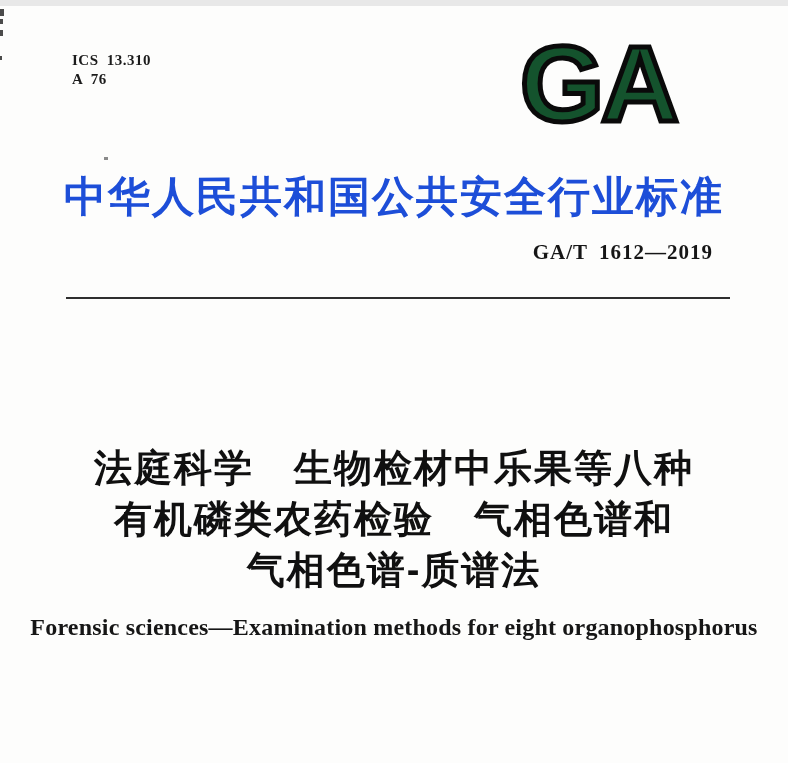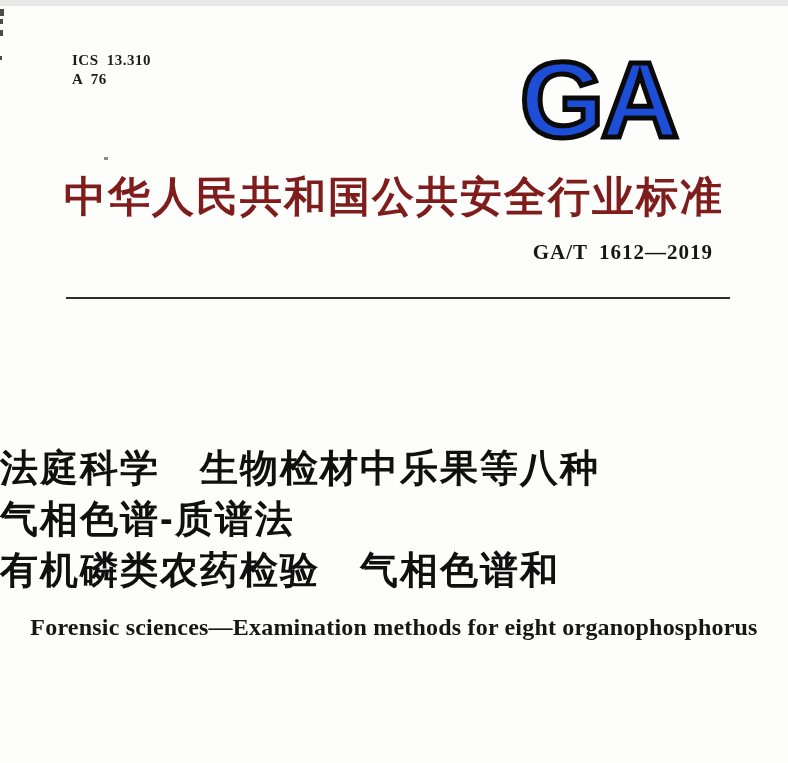--- a/index.html
+++ b/index.html
@@ -37,43 +37,43 @@
     font-weight: bold;
     font-size: 15px;
     line-height: 19px;
     letter-spacing: 0.5px;
     word-spacing: 4px;
     color: #1c1c1c;
   }
 
   .ga-logo {
     position: absolute;
-    top: 44px;
+    top: 28px;
     right: 112px;
     font-family: "Liberation Sans", "DejaVu Sans", sans-serif;
     font-weight: bold;
     font-size: 108px;
     line-height: 100px;
     letter-spacing: -3px;
-    color: #1d4ed8;
+    color: #14532d;
     -webkit-text-stroke: 5px #0a0a0a;
   }
 
   .std-type {
     position: absolute;
     top: 163px;
     left: 0;
     width: 100%;
     margin: 0;
     text-align: center;
     font-family: "Liberation Sans", "DejaVu Sans", sans-serif;
     font-weight: bold;
     font-size: 42px;
     letter-spacing: 2px;
-    color: #7f1d1d;
+    color: #1d4ed8;
     white-space: nowrap;
   }
 
   .std-number {
     position: absolute;
     top: 234px;
     right: 75px;
     font-family: "Liberation Serif", serif;
     font-weight: bold;
     font-size: 21px;
@@ -91,21 +91,21 @@
     border: none;
     border-top: 2px solid #2e2e2e;
     margin: 0;
   }
 
   .title-cn {
     position: absolute;
     top: 437px;
     left: 0;
     width: 100%;
-    text-align: left;
+    text-align: center;
     font-family: "Liberation Sans", "DejaVu Sans", sans-serif;
     font-weight: bold;
     font-size: 38px;
     line-height: 51px;
     letter-spacing: 2px;
     color: #101010;
   }
 
   .title-en {
     position: absolute;
@@ -140,21 +140,21 @@
   <div class="ga-logo">GA</div>
 
   <h1 class="std-type">中华人民共和国公共安全行业标准</h1>
 
   <div class="std-number">GA/T 1612—2019</div>
 
   <hr class="rule-line">
 
   <div class="title-cn">
     <div>法庭科学　生物检材中乐果等八种</div>
+    <div>有机磷类农药检验　气相色谱和</div>
     <div>气相色谱-质谱法</div>
-    <div>有机磷类农药检验　气相色谱和</div>
   </div>
 
   <div class="title-en">
     <div>Forensic sciences—Examination methods for eight organophosphorus</div>
   </div>
 
 </div>
 
 </body></html>

